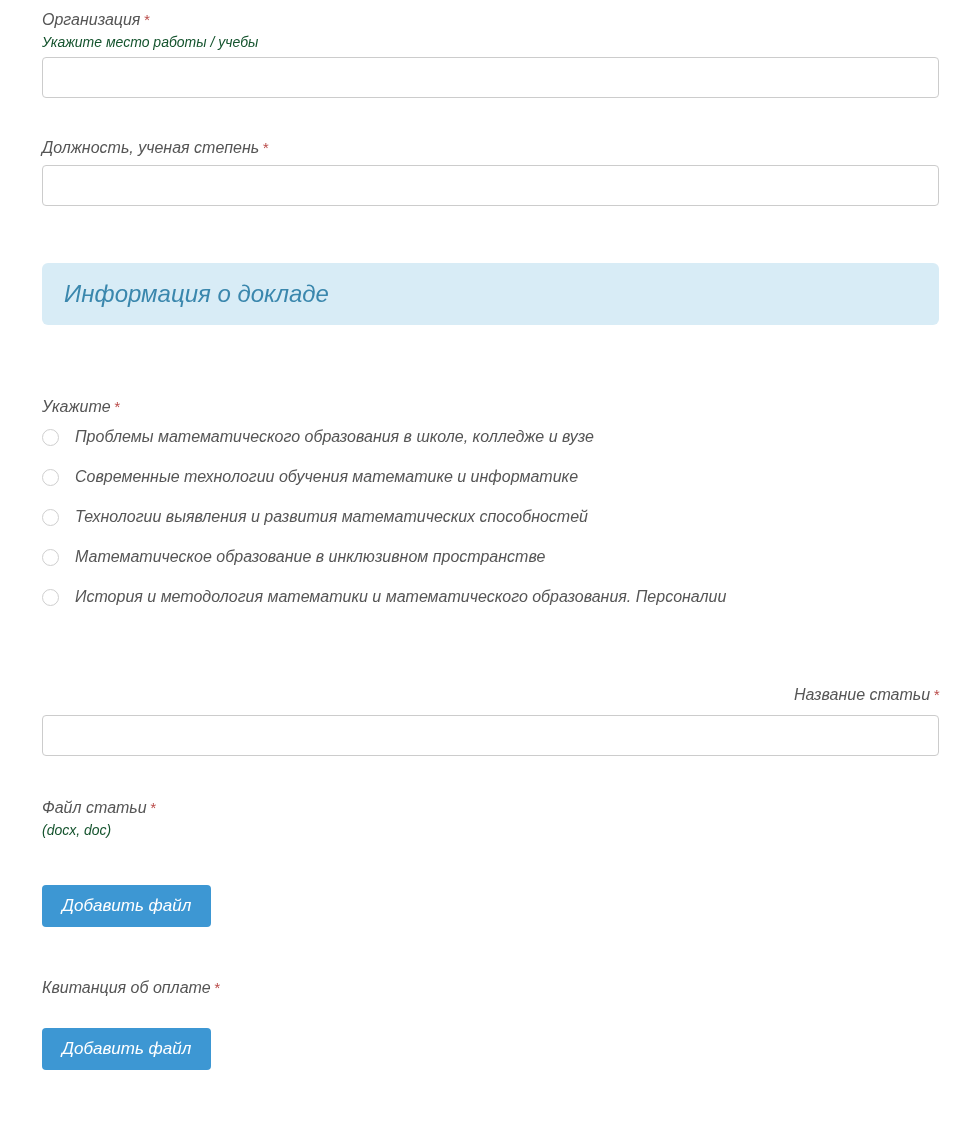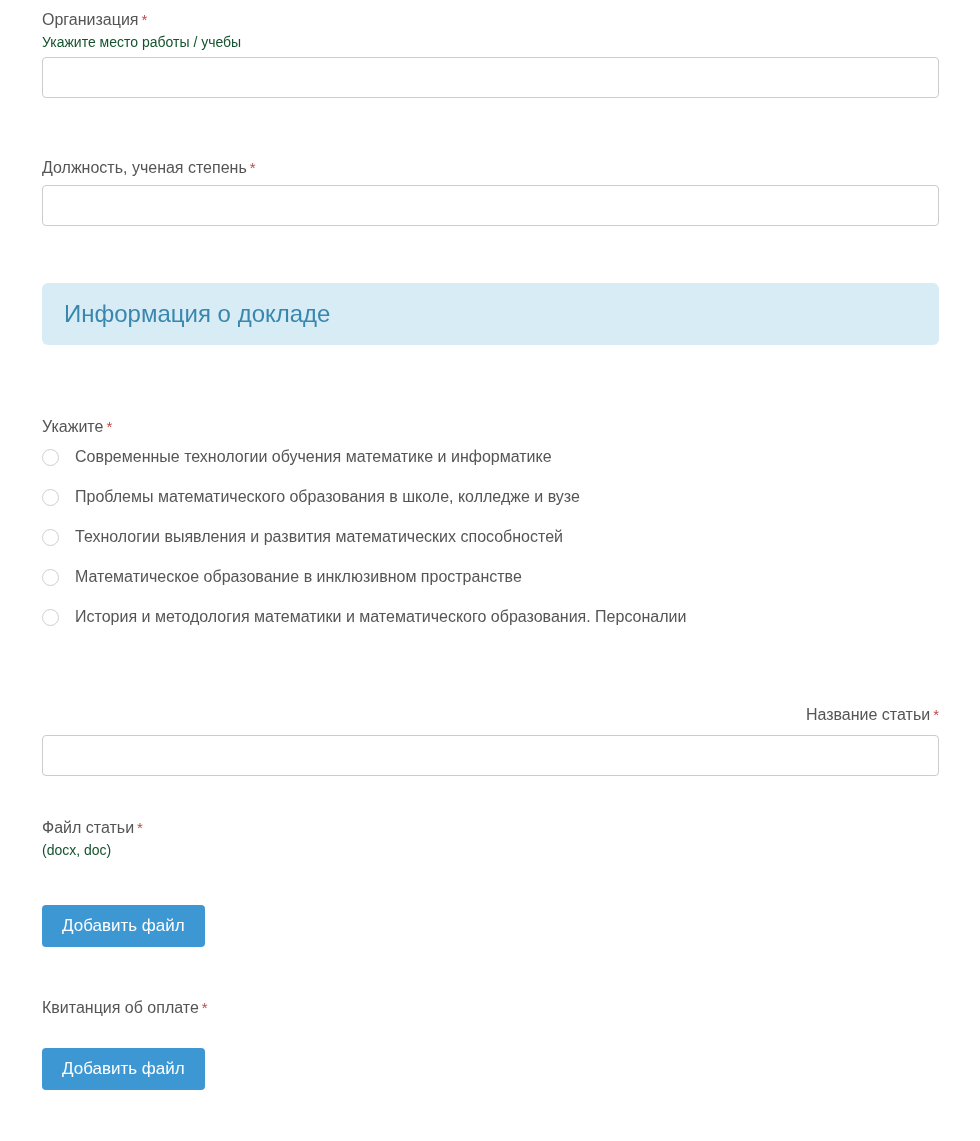--- a/index.html
+++ b/index.html
@@ -1,15 +1,15 @@
 <!DOCTYPE html>
 <html><head>
 <meta charset="utf-8">
 <style>
-  * { box-sizing: border-box; margin: 0; padding: 0; }
+  * { box-sizing: border-box; margin: 0; padding: 0; font-style: italic; }
   html, body { background: #ffffff; }
   body {
     width: 980px;
     min-height: 1141px;
     margin: 0 auto;
     font-family: "Liberation Sans", sans-serif;
     color: #555555;
   }
   .form-wrap {
     padding: 10px 41px 32px 42px;
@@ -37,21 +37,21 @@
     margin-top: 5px;
     border: 1px solid #cccccc;
     border-radius: 4px;
     background: #ffffff;
     font-family: "Liberation Sans", sans-serif;
     font-size: 16px;
     color: #555555;
     padding: 0 12px;
     outline: none;
   }
-  .lbl-position { margin-top: 60px; }
+  .lbl-position { margin-top: 40px; }
   .input-position { margin-top: 7px; }
   .section-banner {
     margin-top: 57px;
     height: 62px;
     background: #d8ecf6;
     border-radius: 6px;
     display: flex;
     align-items: center;
     padding-left: 22px;
   }
@@ -126,25 +126,25 @@
     <div class="section-banner-title">Информация о докладе</div>
   </div>
 
   
   <div class="field-label lbl-sekcia">
     <span>Укажите</span><span class="required">*</span>
   </div>
   <div class="radio-group">
     <div class="radio-row">
       <span class="radio-circle"></span>
-      <span class="radio-label">Современные технологии обучения математике и информатике</span>
+      <span class="radio-label">Проблемы математического образования в школе, колледже и вузе</span>
     </div>
     <div class="radio-row">
       <span class="radio-circle"></span>
-      <span class="radio-label">Проблемы математического образования в школе, колледже и вузе</span>
+      <span class="radio-label">Современные технологии обучения математике и информатике</span>
     </div>
     <div class="radio-row">
       <span class="radio-circle"></span>
       <span class="radio-label">Технологии выявления и развития математических способностей</span>
     </div>
     <div class="radio-row">
       <span class="radio-circle"></span>
       <span class="radio-label">Математическое образование в инклюзивном пространстве</span>
     </div>
     <div class="radio-row">

